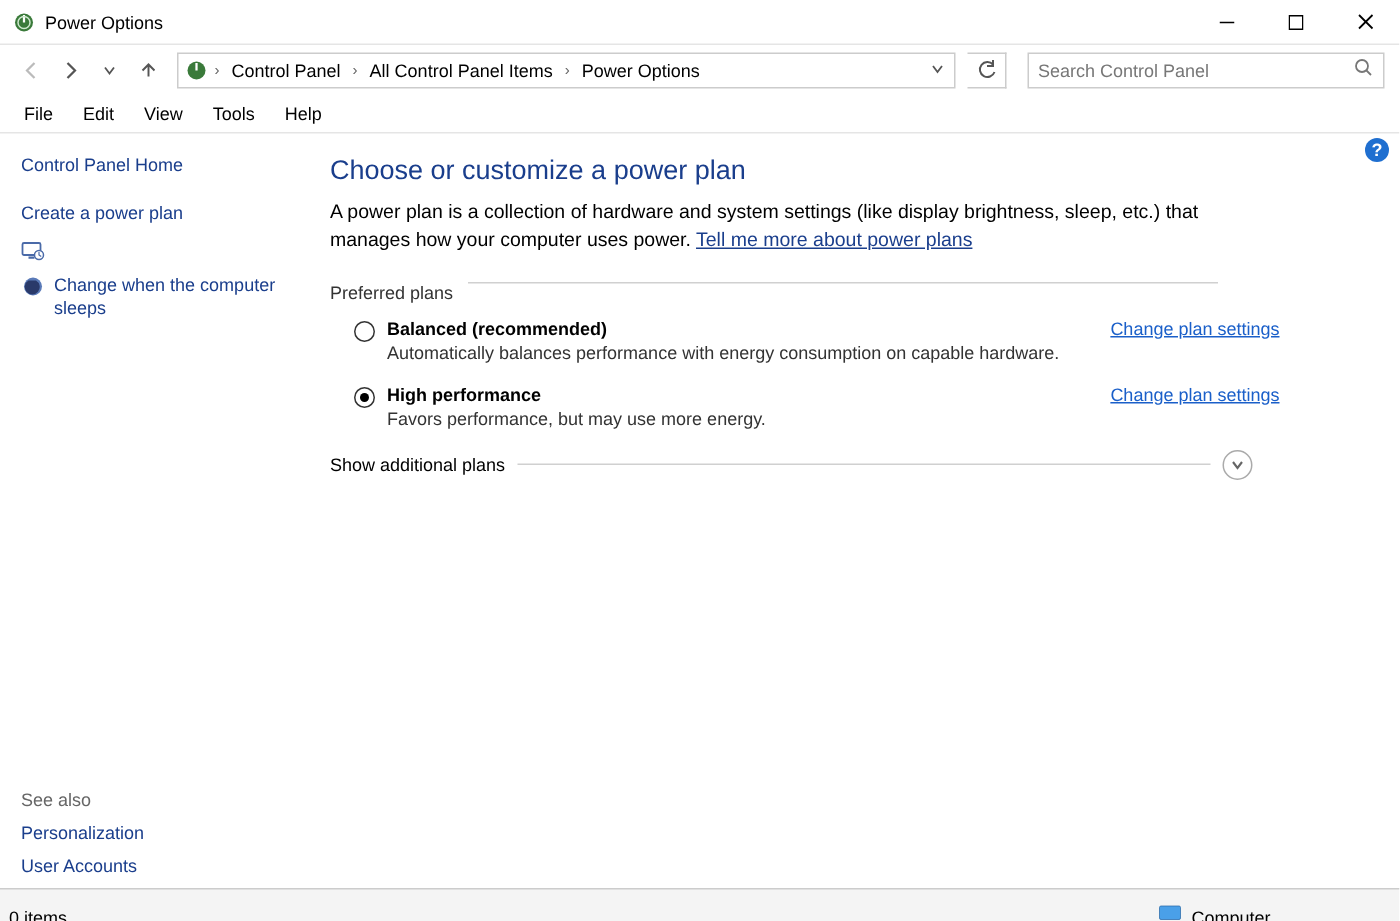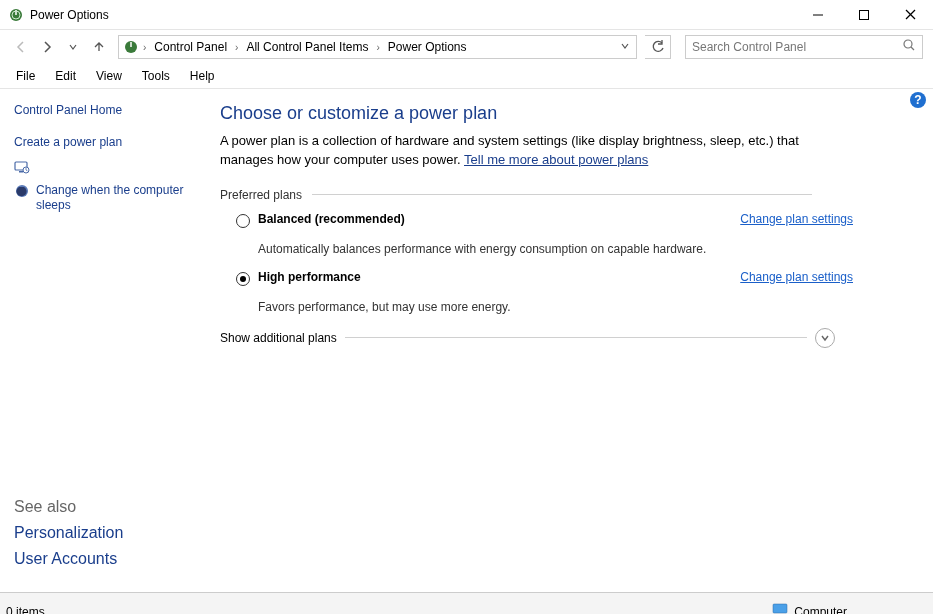--- a/index.html
+++ b/index.html
@@ -36,39 +36,39 @@
   
   .body { display:flex; height: calc(614px - 30px - 34px - 24px - 1px - 22px); position:relative; }
 
   .sidebar { width: 210px; padding: 14px 14px; }
   .side-title { font-size:12px; color:#1a3e8c; margin-bottom: 14px; }
   .side-item { font-size:12px; color:#1a3e8c; display:flex; align-items:flex-start; padding:4px 0; gap:6px; }
   .side-item .sicon { width:16px; height:16px; flex-shrink:0; }
   .side-item .stxt { line-height:1.3; }
   .side-item.highlight { border:3px solid #d4002a; padding:6px 4px; margin-left:-8px; margin-right:-8px; }
 
-  .seealso { position:absolute; bottom:16px; left:14px; font-size:16px; }
+  .seealso { position:absolute; bottom:0; left:14px; font-size:12px; }
   .seealso .hdr { color:#666; margin-bottom:8px; }
   .seealso .itm { color:#1a3e8c; margin-bottom:8px; }
 
   .content { flex:1; padding: 14px 20px 14px 10px; position:relative; }
   .help-icon { position:absolute; top:2px; right:6px; width:18px; height:18px; }
   .heading { font-size:18px; color:#1a3e8c; font-weight:400; margin-bottom:8px; }
   .desc { font-size:13px; color:#000; line-height:1.45; max-width: 580px;}
   .desc a { color:#1a3e8c; text-decoration:underline; }
 
-  .fieldset-label { font-size:12px; color:#333; margin-top:18px; display:flex; align-items:center; gap:10px; margin-bottom:10px;}
+  .fieldset-label { font-size:12px; color:#333; margin-top:18px; display:flex; gap:10px; margin-bottom:10px;}
   .fieldset-label .line { flex:1; height:1px; background:#d0d0d0; max-width:500px;}
 
   .plan { display:flex; align-items:flex-start; margin: 4px 0 14px 16px; }
   .plan .radio { width:14px; height:14px; border:1px solid #333; border-radius:50%; margin-top:2px; margin-right:8px; display:flex; align-items:center; justify-content:center; flex-shrink:0;}
   .plan .radio.checked::after { content:""; width:6px; height:6px; background:#000; border-radius:50%; }
   .plan .pbody { flex:1; max-width:460px;}
   .plan .pname { font-size:12px; font-weight:bold; color:#000; }
-  .plan .pdesc { font-size:12px; color:#333; margin-top:16px;}
+  .plan .pdesc { font-size:12px; color:#333; margin-top:2px;}
   .plan .plink { font-size:12px; color:#1a5fc9; margin-left:auto; white-space:nowrap; padding-right:60px;}
 
   .expand-row { display:flex; align-items:center; font-size:12px; margin-top:6px; }
   .expand-row .etxt { }
   .expand-row .eline { flex:1; height:1px; background:#d0d0d0; margin:0 8px; max-width:462px;}
   .expand-row .ebtn { width:20px; height:20px; border:1px solid #aaa; border-radius:50%; display:flex; align-items:center; justify-content:center; margin-right:60px;}
 
   
   .statusbar { height:38px; border-top:1px solid #ccc; background:#f4f4f4; display:flex; align-items:center; font-size:12px; padding: 0 6px; }
   .statusbar .right { margin-left:auto; display:flex; align-items:center; gap:6px; padding-right:80px;}

